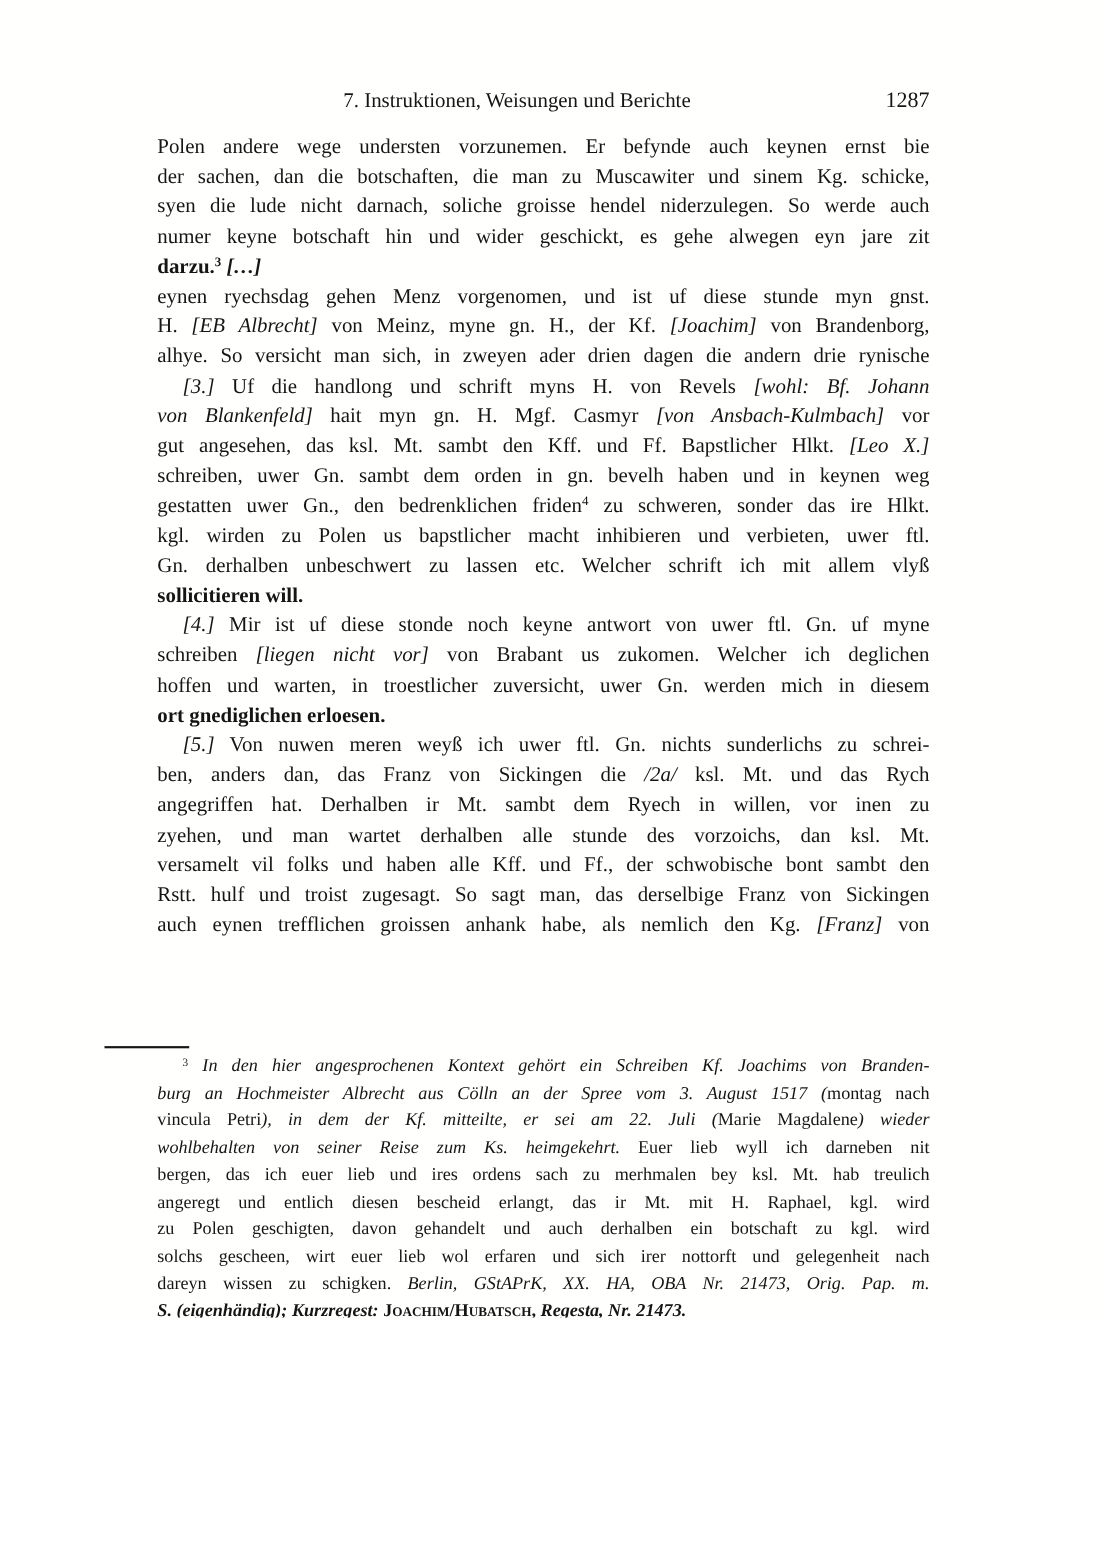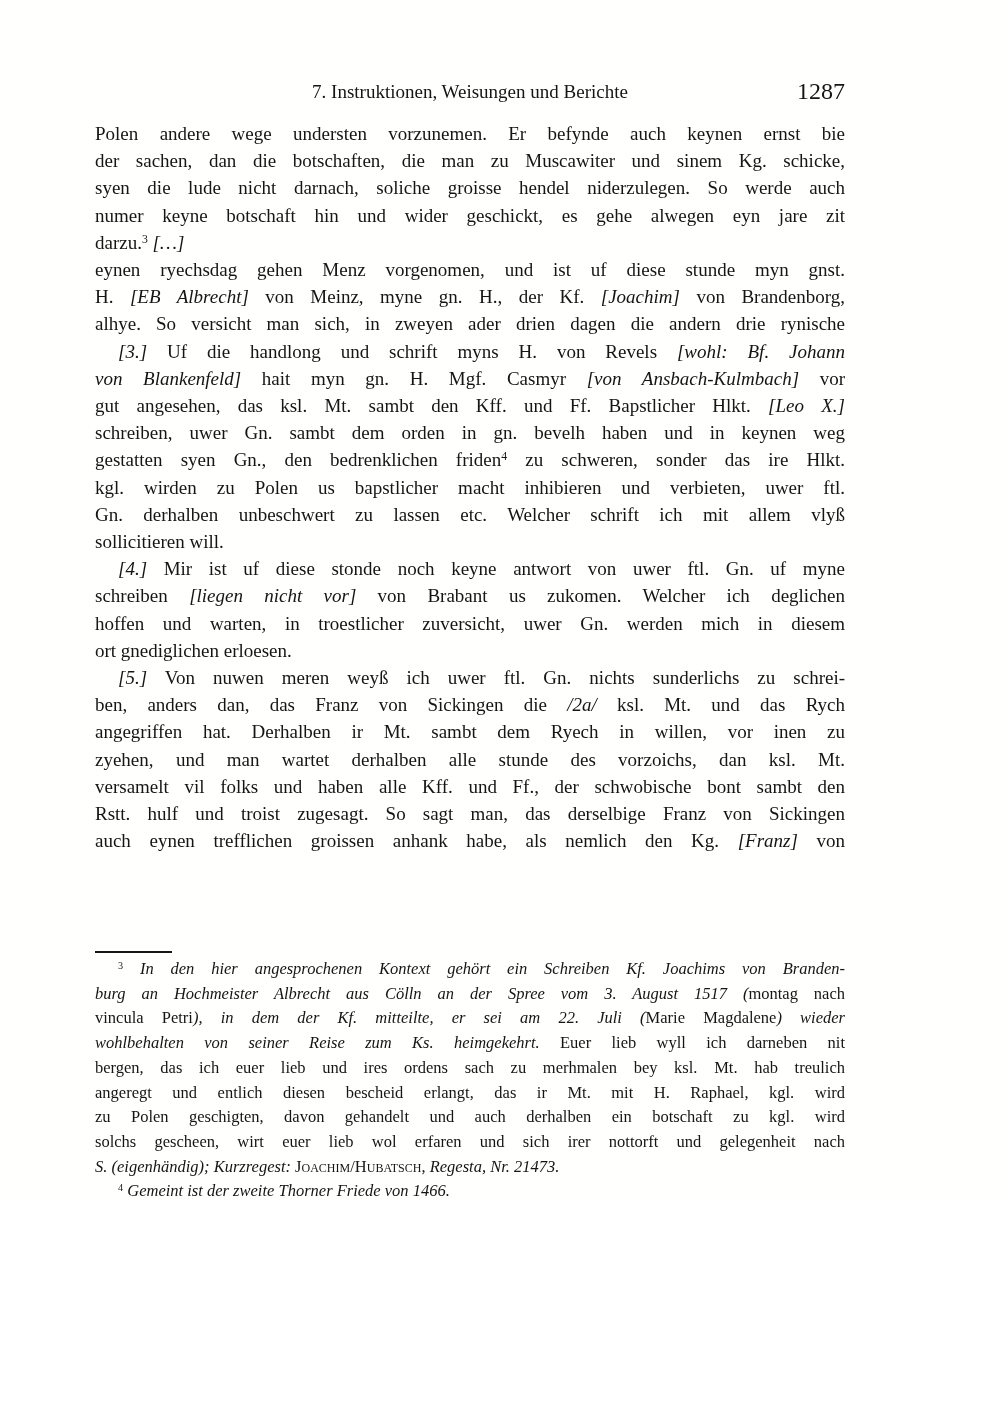--- a/index.html
+++ b/index.html
@@ -16,21 +16,21 @@
   .running-header {
     position: absolute;
     top: 80px; left: 95px; width: 750px;
     font-size: 19px;
     line-height: 24px;
     text-align: center;
   }
   .page-number {
     position: absolute;
     right: 0; top: -1px;
-    font-size: 24px;
+    font-size: 20px;
     text-align: right;
   }
   
   .body-text {
     position: absolute;
     top: 120px; left: 95px; width: 750px;
     font-size: 19px;
     line-height: 27.2px;
   }
   
@@ -40,22 +40,22 @@
     width: 77px; height: 2px;
     background: #161616;
   }
   .footnotes {
     position: absolute;
     top: 957px; left: 95px; width: 750px;
     font-size: 16.5px;
     line-height: 24.7px;
   }
   
-  .tl { text-align: justify; text-align-last: justify; }
-  .tl.no-just { text-align: right; text-align-last: left; }
+  .tl { text-align: justify; text-align-last: justify; margin-left: 48px; }
+  .tl.no-just { text-align: right; text-align-last: left; font-weight: bold; }
   .tl.indent { text-indent: 23px; }
   .it { font-style: italic; }
   .sc { font-variant: small-caps; }
   .sup {
     font-size: 0.62em;
     position: relative;
     top: -0.52em;
     line-height: 0;
   }
 </style>
@@ -75,21 +75,21 @@
       <div class="tl"><span>syen die lude nicht darnach, soliche groisse hendel niderzulegen. So werde auch</span></div>
       <div class="tl"><span>numer keyne botschaft hin und wider geschickt, es gehe alwegen eyn jare zit</span></div>
       <div class="tl no-just"><span>darzu.</span><span class="sup">3</span><span> </span><span class="it">[…]</span></div>
       <div class="tl"><span>eynen ryechsdag gehen Menz vorgenomen, und ist uf diese stunde myn gnst.</span></div>
       <div class="tl"><span>H. </span><span class="it">[EB Albrecht]</span><span> von Meinz, myne gn. H., der Kf. </span><span class="it">[Joachim]</span><span> von Brandenborg,</span></div>
       <div class="tl"><span>alhye. So versicht man sich, in zweyen ader drien dagen die andern drie rynische</span></div>
       <div class="tl indent"><span class="it">[3.]</span><span> Uf die handlong und schrift myns H. von Revels </span><span class="it">[wohl: Bf. Johann</span></div>
       <div class="tl"><span class="it">von Blankenfeld]</span><span> hait myn gn. H. Mgf. Casmyr </span><span class="it">[von Ansbach-Kulmbach]</span><span> vor</span></div>
       <div class="tl"><span>gut angesehen, das ksl. Mt. sambt den Kff. und Ff. Bapstlicher Hlkt. </span><span class="it">[Leo X.]</span></div>
       <div class="tl"><span>schreiben, uwer Gn. sambt dem orden in gn. bevelh haben und in keynen weg</span></div>
-      <div class="tl"><span>gestatten syen Gn., den bedrenklichen friden</span><span class="sup">4</span><span> zu schweren, sonder das ire Hlkt.</span></div>
+      <div class="tl"><span>gestatten uwer Gn., den bedrenklichen friden</span><span class="sup">4</span><span> zu schweren, sonder das ire Hlkt.</span></div>
       <div class="tl"><span>kgl. wirden zu Polen us bapstlicher macht inhibieren und verbieten, uwer ftl.</span></div>
       <div class="tl"><span>Gn. derhalben unbeschwert zu lassen etc. Welcher schrift ich mit allem vlyß</span></div>
       <div class="tl no-just"><span>sollicitieren will.</span></div>
       <div class="tl indent"><span class="it">[4.]</span><span> Mir ist uf diese stonde noch keyne antwort von uwer ftl. Gn. uf myne</span></div>
       <div class="tl"><span>schreiben </span><span class="it">[liegen nicht vor]</span><span> von Brabant us zukomen. Welcher ich deglichen</span></div>
       <div class="tl"><span>hoffen und warten, in troestlicher zuversicht, uwer Gn. werden mich in diesem</span></div>
       <div class="tl no-just"><span>ort gnediglichen erloesen.</span></div>
       <div class="tl indent"><span class="it">[5.]</span><span> Von nuwen meren weyß ich uwer ftl. Gn. nichts sunderlichs zu schrei-</span></div>
       <div class="tl"><span>ben, anders dan, das Franz von Sickingen die </span><span class="it">/2a/</span><span> ksl. Mt. und das Rych</span></div>
       <div class="tl"><span>angegriffen hat. Derhalben ir Mt. sambt dem Ryech in willen, vor inen zu</span></div>
@@ -103,17 +103,18 @@
 
   <div class="footnotes" id="footnotes">
       <div class="tl indent"><span class="sup">3</span><span> </span><span class="it">In den hier angesprochenen Kontext gehört ein Schreiben Kf. Joachims von Branden-</span></div>
       <div class="tl"><span class="it">burg an Hochmeister Albrecht aus Cölln an der Spree vom 3. August 1517 (</span><span>montag nach</span></div>
       <div class="tl"><span>vincula Petri</span><span class="it">), in dem der Kf. mitteilte, er sei am 22. Juli (</span><span>Marie Magdalene</span><span class="it">) wieder</span></div>
       <div class="tl"><span class="it">wohlbehalten von seiner Reise zum Ks. heimgekehrt.</span><span> Euer lieb wyll ich darneben nit</span></div>
       <div class="tl"><span>bergen, das ich euer lieb und ires ordens sach zu merhmalen bey ksl. Mt. hab treulich</span></div>
       <div class="tl"><span>angeregt und entlich diesen bescheid erlangt, das ir Mt. mit H. Raphael, kgl. wird</span></div>
       <div class="tl"><span>zu Polen geschigten, davon gehandelt und auch derhalben ein botschaft zu kgl. wird</span></div>
       <div class="tl"><span>solchs gescheen, wirt euer lieb wol erfaren und sich irer nottorft und gelegenheit nach</span></div>
+      <div class="tl"><span>dareyn wissen zu schigken. </span><span class="it">Berlin, GStAPrK, XX. HA, OBA Nr. 21473, Orig. Pap. m.</span></div>
       <div class="tl no-just"><span class="it">S. (eigenhändig); Kurzregest: </span><span class="sc">Joachim</span><span>/</span><span class="sc">Hubatsch</span><span>, </span><span class="it">Regesta, Nr. 21473.</span></div>
       <div class="tl indent no-just"><span class="sup">4</span><span> </span><span class="it">Gemeint ist der zweite Thorner Friede von 1466.</span></div>
     </div>
 
 </div>
 
 </body></html>

